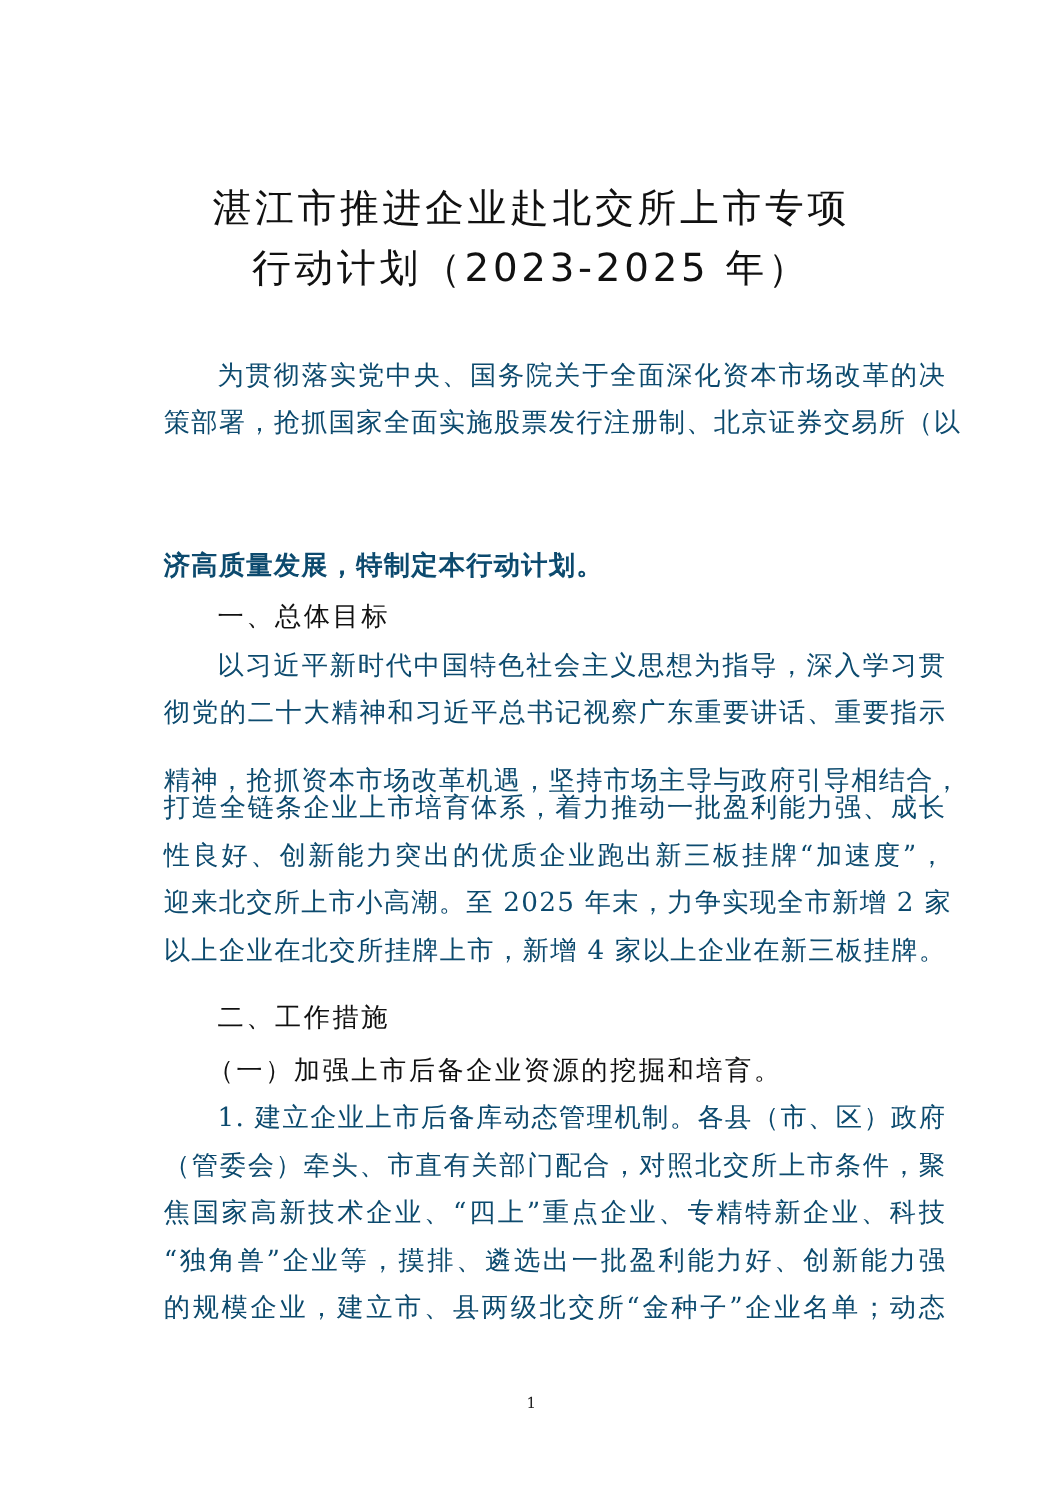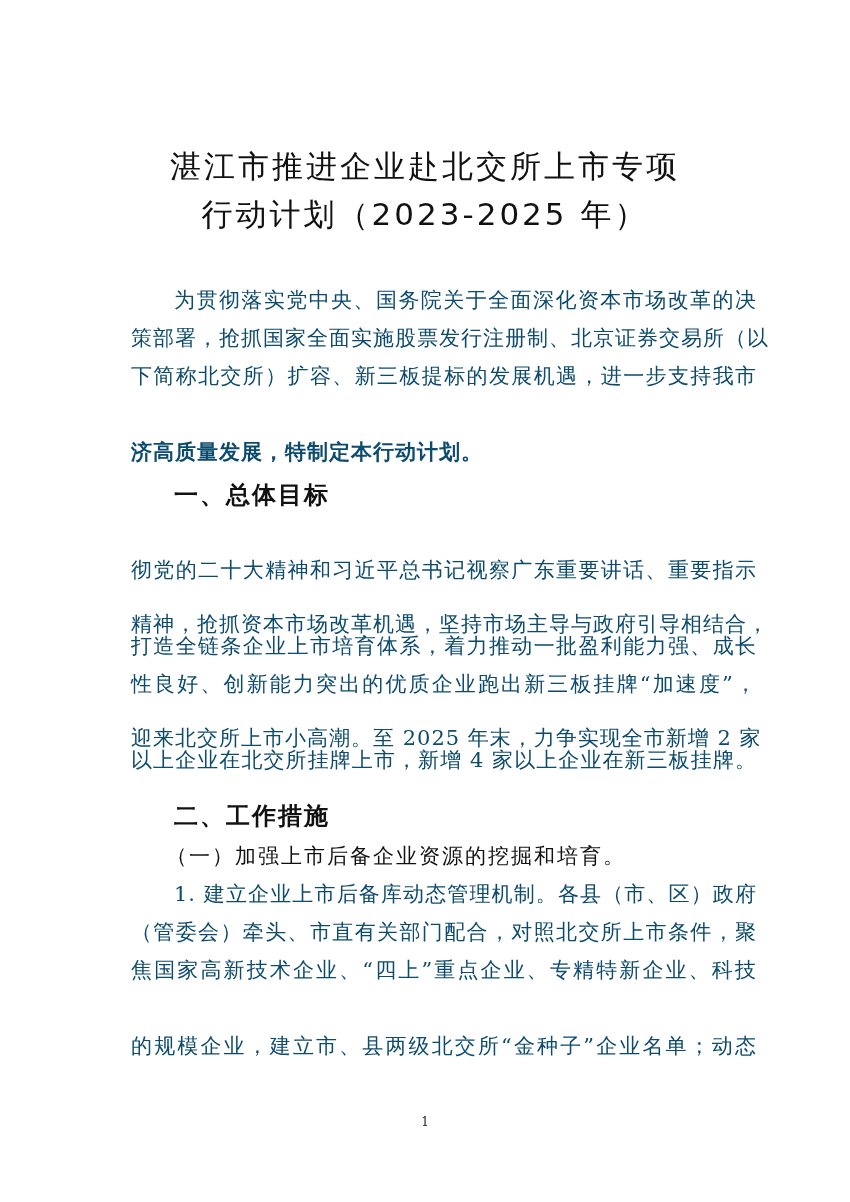--- a/index.html
+++ b/index.html
@@ -14,21 +14,21 @@
     position: absolute; left: 131px; width: 626px;
     font-family: "DejaVu Serif", "Liberation Serif", serif;
     font-size: 21px; color: #0c4a6e; white-space: nowrap;
     text-align-last: justify; text-align: justify; letter-spacing: 1px;
   }
   .line.last { text-align-last: left; font-weight: bold; }
   .line.indent { left: 174px; width: 583px; }
   .heading {
     position: absolute; left: 174px;
     font-family: "DejaVu Sans", "Liberation Sans", sans-serif;
-    font-size: 24px; font-weight: bold; color: #111; white-space: nowrap; letter-spacing: 2px;
+    font-size: 21px; font-weight: normal; color: #111; white-space: nowrap; letter-spacing: 2px;
   }
   .subheading {
     position: absolute; left: 166px;
     font-family: "DejaVu Serif", "Liberation Serif", serif;
     font-size: 21px; color: #111; white-space: nowrap; letter-spacing: 2px;
   }
   .page-number {
     position: absolute; left: 0; width: 850px; top: 1115px; text-align: center;
     font-family: "DejaVu Serif", "Liberation Serif", serif; font-size: 12px; color: #222;
   }
@@ -36,35 +36,36 @@
 </head>
 <body>
 
 <div class="page">
 
   <div class="title-line" style="top:146px;">湛江市推进企业赴北交所上市专项</div>
   <div class="title-line" style="top:194px;">行动计划（2023-2025 年）</div>
 
   <div class="line indent" style="top:286px;">为贯彻落实党中央、国务院关于全面深化资本市场改革的决</div>
   <div class="line" style="top:324px;">策部署，抢抓国家全面实施股票发行注册制、北京证券交易所（以</div>
-  <div class="line" style="top:362px;">下简称北交所）扩容、新三板提标的发展机遇，进一步支持我市</div>
   <div class="line last" style="top:438px;">济高质量发展，特制定本行动计划。</div>
 
   <div class="heading" style="top:479px;">一、总体目标</div>
 
+  <div class="line indent" style="top:518px;">以习近平新时代中国特色社会主义思想为指导，深入学习贯</div>
   <div class="line" style="top:556px;">彻党的二十大精神和习近平总书记视察广东重要讲话、重要指示</div>
   <div class="line" style="top:594px;margin-top:16px;">精神，抢抓资本市场改革机遇，坚持市场主导与政府引导相结合，</div>
   <div class="line" style="top:632px;">打造全链条企业上市培育体系，着力推动一批盈利能力强、成长</div>
   <div class="line" style="top:670px;">性良好、创新能力突出的优质企业跑出新三板挂牌“加速度”，</div>
-  <div class="line" style="top:708px;margin-top:16px;">迎来北交所上市小高潮。至 2025 年末，力争实现全市新增 2 家</div>
+  <div class="line" style="top:708px;">迎来北交所上市小高潮。至 2025 年末，力争实现全市新增 2 家</div>
   <div class="line" style="top:746px;">以上企业在北交所挂牌上市，新增 4 家以上企业在新三板挂牌。</div>
 
   <div class="heading" style="top:800px;">二、工作措施</div>
 
   <div class="subheading" style="top:842px;">（一）加强上市后备企业资源的挖掘和培育。</div>
 
   <div class="line indent" style="top:880px;">1. 建立企业上市后备库动态管理机制。各县（市、区）政府</div>
   <div class="line" style="top:918px;">（管委会）牵头、市直有关部门配合，对照北交所上市条件，聚</div>
   <div class="line" style="top:956px;">焦国家高新技术企业、“四上”重点企业、专精特新企业、科技</div>
+  <div class="line" style="top:994px;">“独角兽”企业等，摸排、遴选出一批盈利能力好、创新能力强</div>
   <div class="line" style="top:1032px;">的规模企业，建立市、县两级北交所“金种子”企业名单；动态</div>
 
   <div class="page-number">1</div>
 </div>
 
 </body></html>

